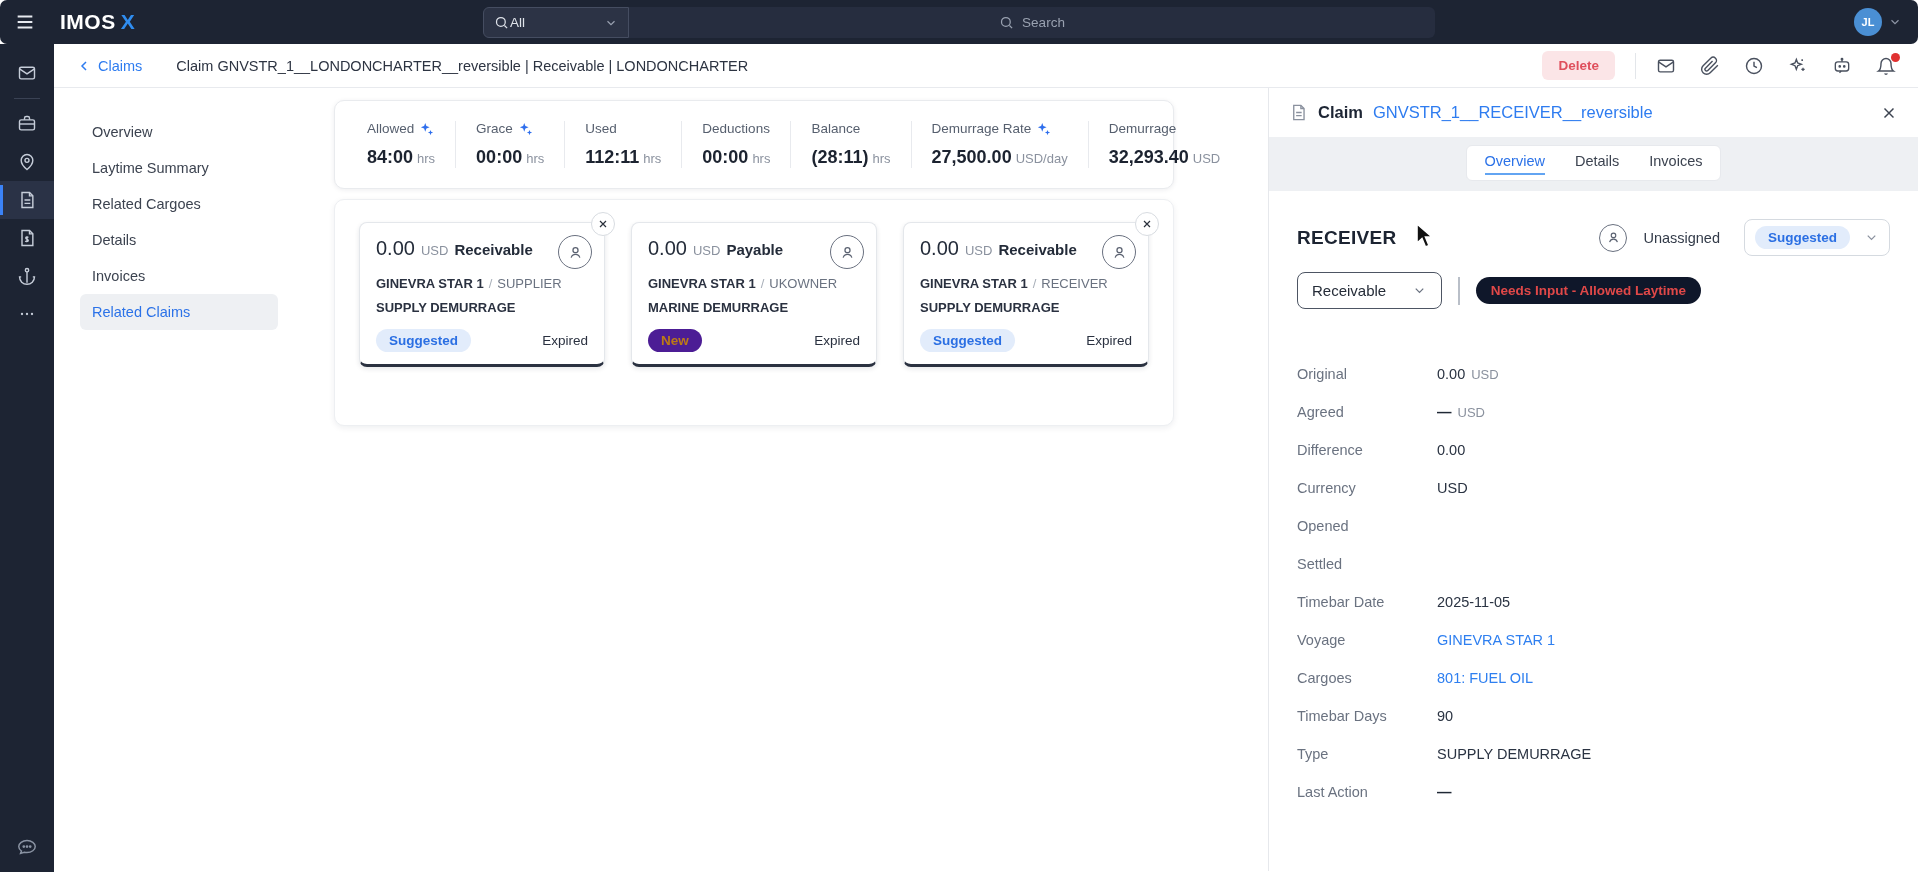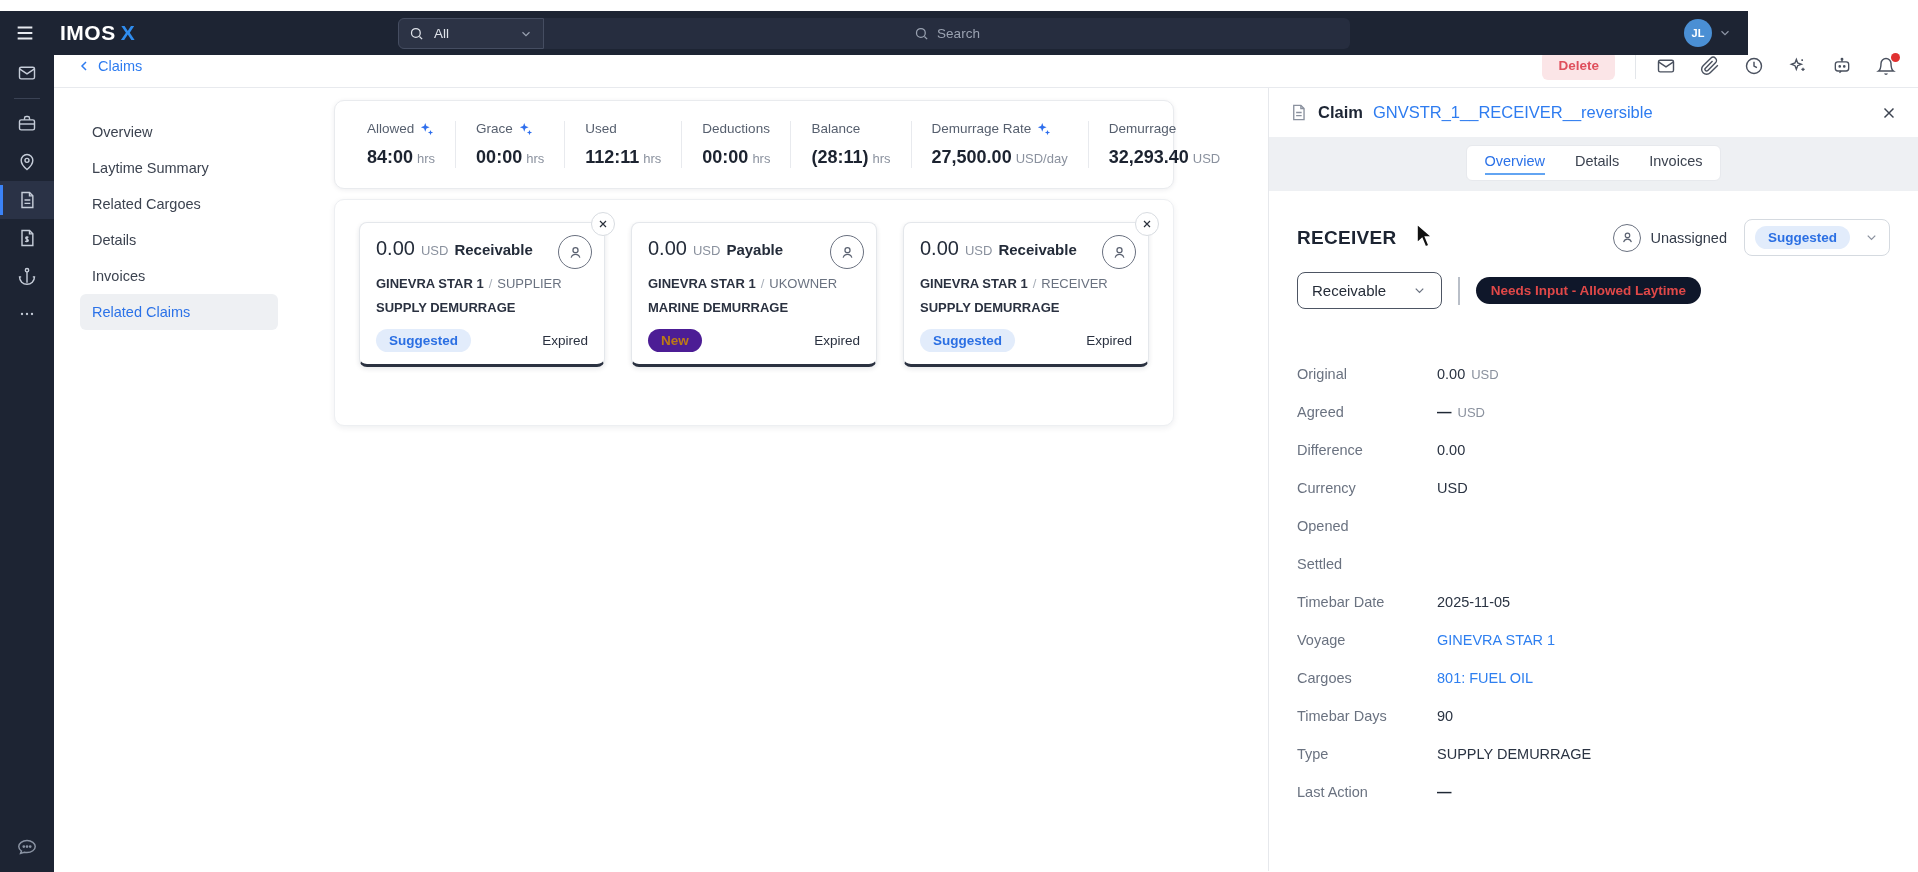--- a/index.html
+++ b/index.html
@@ -1,27 +1,27 @@
 <!DOCTYPE html>
 <html><head>
 <meta charset="utf-8">
 <style>
   * { margin:0; padding:0; box-sizing:border-box; }
   html,body { width:1918px; height:872px; overflow:hidden; background:#fff;
     font-family:"Liberation Sans", sans-serif; color:#222a38; }
 
   
-  .topbar { position:absolute; top:11px; left:0; width:1748px; height:44px;
-    background:#1d2433; display:flex; align-items:center; z-index:30; }
+  .topbar { position:absolute; top:0; left:0; width:1918px; height:44px;
+    background:#1d2433; display:flex; align-items:center; z-index:30;border-radius:7px; }
   .hamburger { margin-left:14px; color:#e7eaf0; width:22px; height:22px; cursor:pointer; }
   .logo { margin-left:24px; font-size:21px; font-weight:800; letter-spacing:.5px; color:#fff; display:flex; gap:5px; }
   .logo .x { color:#2f8df0; }
   .searchwrap { position:absolute; left:50%; transform:translateX(-50%); top:7px; display:flex; height:31px; width:952px; }
   .scope { width:146px; background:#2c3345; border:1px solid #454d61; border-radius:6px 0 0 6px;
-    display:flex; align-items:center; padding:0 10px; gap:10px; color:#dfe3ea; font-size:13.5px; cursor:pointer; }
+    display:flex; align-items:center; padding:0 10px; gap:1px; color:#dfe3ea; font-size:13.5px; cursor:pointer; }
   .scope .chev { margin-left:auto; color:#9aa2b1; }
   .searchbox { flex:1; background:#262d3f; border-radius:0 6px 6px 0; display:flex; align-items:center;
     justify-content:center; gap:8px; color:#9aa2b1; font-size:13.5px; }
   .avatarwrap { position:absolute; right:16px; top:8px; display:flex; align-items:center; gap:6px; }
   .avatar { width:28px; height:28px; border-radius:50%; background:#4a8fd4; color:#fff; font-size:11px;
     font-weight:700; display:flex; align-items:center; justify-content:center; cursor:pointer; }
   .avatarwrap .chev { color:#8e96a6; }
 
   
   .rail { position:absolute; top:44px; left:0; width:54px; height:828px; background:#1d2433;
@@ -97,21 +97,21 @@
   .rp-link { font-size:16.5px; color:#2e7cf0; cursor:pointer; }
   .rp-close { margin-left:auto; color:#3c4350; width:18px; height:18px; cursor:pointer; }
   .tabsbar { background:#eef0f3; padding:8px 0 10px; display:flex; justify-content:center; }
   .tabbox { background:#fff; border:1px solid #e7e9ed; border-radius:6px; padding:7px 18px 5px; display:flex; gap:30px; }
   .tab { font-size:14.5px; color:#3c4350; cursor:pointer; padding-bottom:4px; border-bottom:2px solid transparent; }
   .tab.active { color:#2b72e8; border-bottom:2px solid #62a4f2; }
   .rp-content { padding:28px 28px 0; position:relative; flex:1; }
   .headrow { display:flex; align-items:center; }
   .receiver { font-size:19px; font-weight:800; color:#1c2432; letter-spacing:.3px; }
   .cursorwrap { margin-left:18px; margin-top:-4px; }
-  .assigncluster { margin-left:auto; display:flex; align-items:center; gap:9px;justify-content:space-between; }
+  .assigncluster { margin-left:auto; display:flex; align-items:center; gap:16px;justify-content:space-between; }
   .assignicon { width:28px; height:28px; border-radius:50%; border:1.4px solid #6a7180; color:#5a6170;
     display:flex; align-items:center; justify-content:center; }
   .assignname { font-size:14.5px; color:#333b49; }
   .statusdd { margin-left:8px; border:1px solid #d5dae0; border-radius:8px; padding:6px 10px;
     display:flex; align-items:center; gap:14px; cursor:pointer; }
   .statusdd .chev { color:#8a919e; }
   .controlsrow { margin-top:16px; display:flex; align-items:center; gap:16px; }
   .dirselect { border:1px solid #4d5563; border-radius:8px; padding:9px 14px; font-size:15px; color:#252c38;
     display:flex; align-items:center; gap:26px; cursor:pointer; background:#fff; }
   .dirselect .chev { color:#6a7280; }
@@ -237,20 +237,21 @@
 
   <div class="actionbar">
     <div class="backlink">
       <span>
           <svg viewBox="0 0 24 24" width="16" height="16" fill="none" stroke="currentColor" stroke-width="2.2">
             <path d="M15 18l-6-6 6-6"></path>
           </svg>
         </span>
       <span>Claims</span>
     </div>
+    <span class="crumbtitle">Claim GNVSTR_1__LONDONCHARTER__reversible | Receivable | LONDONCHARTER</span>
     <div class="actionright">
       <button class="deletebtn">Delete</button>
       <div class="abar-div"></div>
       <div class="abar-icons">
         <span class="ic">
             <svg viewBox="0 0 24 24" width="20" height="20" fill="none" stroke="currentColor" stroke-width="1.7">
               <rect x="3" y="5" width="18" height="14" rx="2"></rect>
               <path d="M3 7l9 6 9-6"></path>
             </svg>
           </span>

